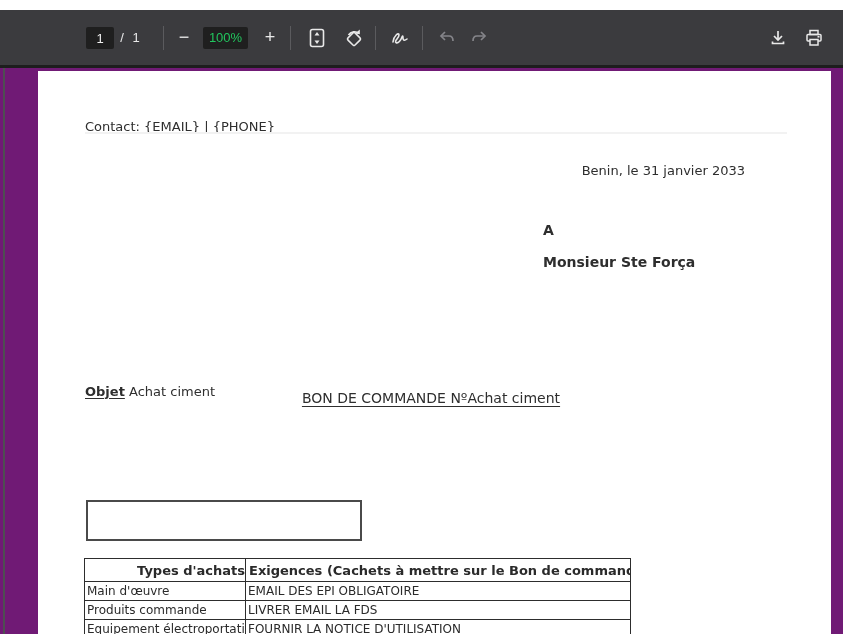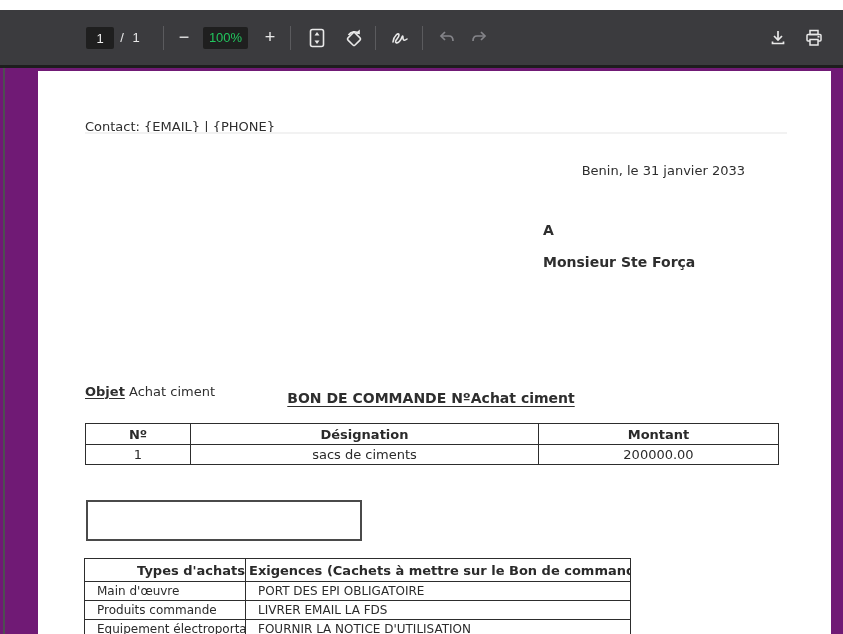--- a/index.html
+++ b/index.html
@@ -26,38 +26,38 @@
 
   
   .doc { position:absolute; color:#2e2e2e; font-family:"DejaVu Sans", sans-serif; font-size:13px; white-space:nowrap; }
   #contact-line { left:47px; top:48px; }
   #contact-rule { position:absolute; left:47px; top:61px; width:702px; height:2px; background:#f2f2f2; }
   #date-line { top:92px; right:86px; }
   #recipient-prefix { left:505px; top:151px; font-weight:bold; font-size:14px; }
   #recipient-name { left:505px; top:183px; font-weight:bold; font-size:14px; }
   #subject-line { left:47px; top:273px;margin-top:40px; }
   #subject-line .u { font-weight:bold; text-decoration:underline; text-underline-offset:2px; }
-  #order-title { left:0; top:319px; width:786px; text-align:center; font-weight:bold; font-size:14px;
+  #order-title { left:0; top:319px; width:786px; text-align:center; font-weight:normal; font-size:14px;
     text-decoration:underline; text-underline-offset:3px; }
 
   table { border-collapse:collapse; font-family:"DejaVu Sans", sans-serif; color:#2a2a2a; }
   table td, table th { border:1px solid #2d2d2d; overflow:hidden; }
 
   #items-table { position:absolute; left:47px; top:352px; width:693px; font-size:13px; table-layout:fixed; }
   #items-table th { height:21px; font-weight:bold; text-align:center; }
   #items-table td { height:20px; text-align:center; font-weight:normal; }
 
   #stamp-box { position:absolute; left:48px; top:429px; width:276px; height:41px;
     border:2px solid #4a4a4a; background:#ffffff; }
 
   #req-table { position:absolute; left:46px; top:487px; width:546px; font-size:12px; table-layout:fixed; }
   #req-table th { height:23px; font-weight:bold; font-size:13px; white-space:nowrap; }
   #req-table th.c1 { text-align:right; }
   #req-table th.c2 { text-align:left; padding-left:3px; }
-  #req-table td { height:19px; text-align:left; padding-left:12px; white-space:nowrap; }
+  #req-table td { height:19px; text-align:left; padding-left:2px; white-space:nowrap; }
 </style>
 </head>
 <body>
 
 <div id="root">
 
   <div id="toolbar">
 
     <input id="page-input" value="1" style="">
     <div class="tb-item" style="left:117px;width:10px;">/</div>
@@ -140,55 +140,36 @@
 
       <div class="doc" id="recipient-prefix">A</div>
       <div class="doc" id="recipient-name">Monsieur Ste Força</div>
 
       <div class="doc" id="subject-line">
         <span class="u">Objet</span><span> Achat ciment</span>
       </div>
 
       <div class="doc" id="order-title">BON DE COMMANDE NºAchat ciment</div>
 
-      <table id="items-table">
-        <colgroup>
-            <col style="width:105px">
-            <col style="width:348px">
-            <col style="width:240px">
-          </colgroup>
-        <tbody>
-            <tr>
-          <th>Nº</th>
-          <th>Désignation</th>
-          <th>Montant</th>
-        </tr>
-        <tr>
-          <td>1</td>
-          <td>sacs de ciments</td>
-          <td>200000.00</td>
-        </tr>
-      </tbody>
-        </table>
 
       <div id="stamp-box"></div>
 
       <table id="req-table">
         <colgroup>
             <col style="width:161px">
             <col style="width:385px">
           </colgroup>
         <tbody>
             <tr>
           <th class="c1">Types d'achats</th>
           <th class="c2">Exigences (Cachets à mettre sur le Bon de commande)</th>
         </tr>
         <tr>
           <td>Main d'œuvre</td>
-          <td>PORT DES EPI OBLIGATOIRE</td>
+          <td>EMAIL DES EPI OBLIGATOIRE</td>
         </tr>
         <tr>
           <td>Produits commande</td>
           <td>LIVRER EMAIL LA FDS</td>
         </tr>
         <tr>
           <td>Equipement électroportatifs</td>
           <td>FOURNIR LA NOTICE D'UTILISATION</td>
         </tr>
       </tbody>

